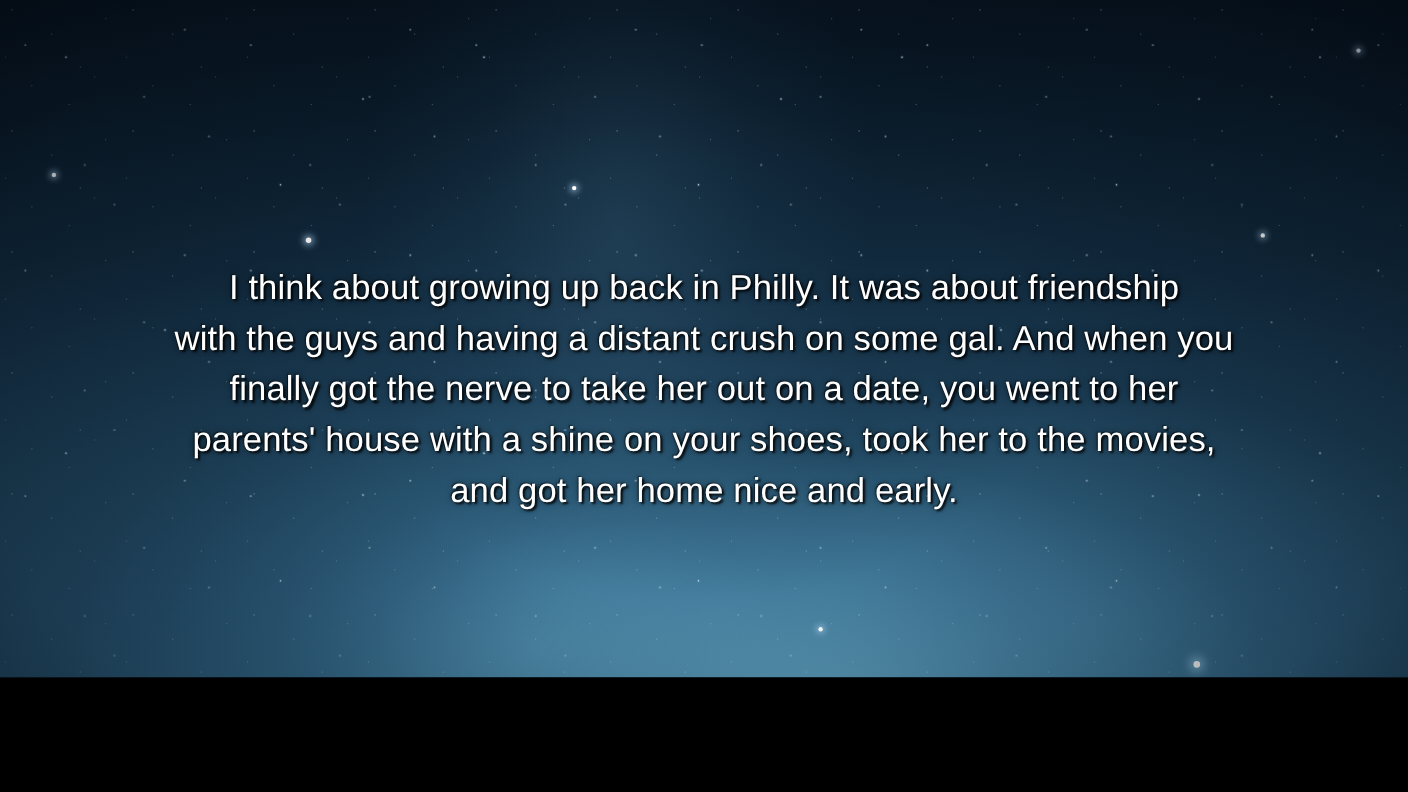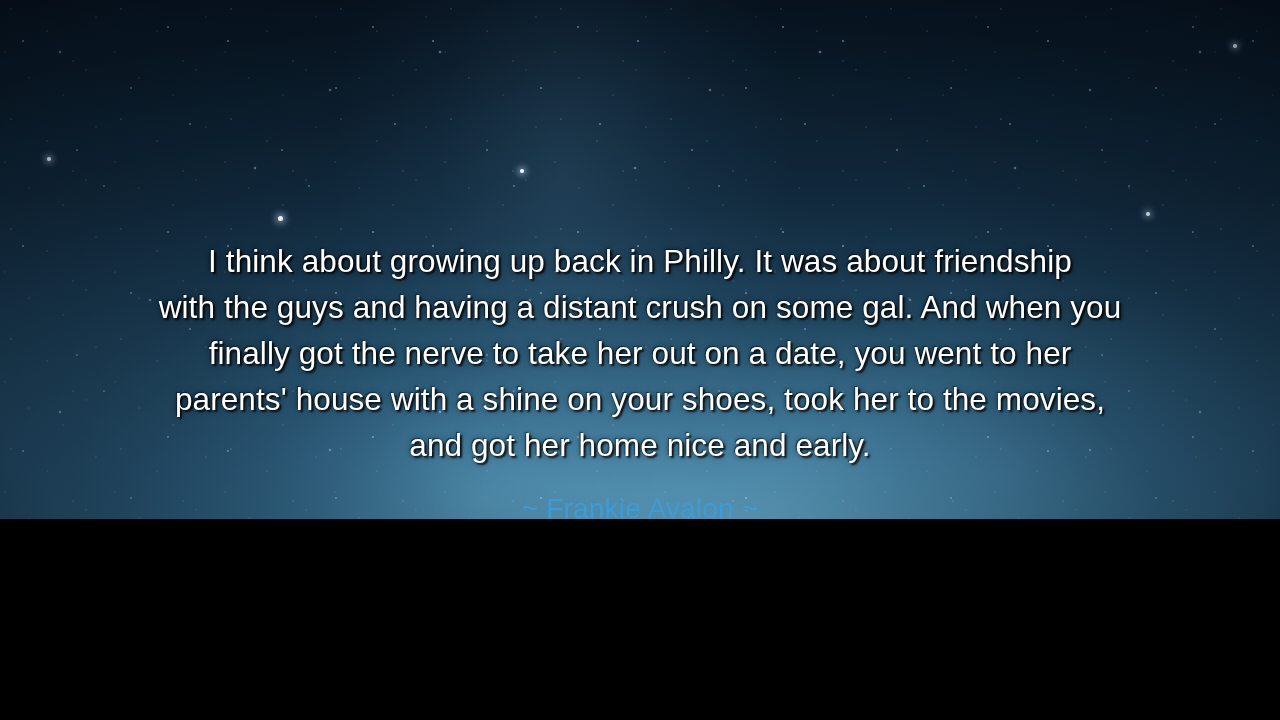--- a/index.html
+++ b/index.html
@@ -8,21 +8,21 @@
     padding: 0;
     background: #000;
   }
   body {
     font-family: "Liberation Sans", sans-serif;
   }
 
   .stage {
     position: relative;
     width: 1280px;
-    height: 519px;
+    height: 616px;
     overflow: hidden;
     background-color: #0b1a28;
   }
 
   
   .sky {
     position: absolute;
     inset: 0;
     background:
       
@@ -151,16 +151,15 @@
   <div class="bright" style="left:1146px;top:212px; width:4px; height:4px; box-shadow:0 0 6px 2px rgba(190,225,255,0.55);"></div>
 
   <div class="vignette"></div>
 
   <div class="quote-wrap">
     <p class="quote-text">I think about growing up back in Philly. It was about friendship
 with the guys and having a distant crush on some gal. And when you
 finally got the nerve to take her out on a date, you went to her
 parents' house with a shine on your shoes, took her to the movies,
 and got her home nice and early.</p>
-    <p class="attribution">~ Frankie Avalon ~</p>
   </div>
 
 </div>
 
 </body></html>

